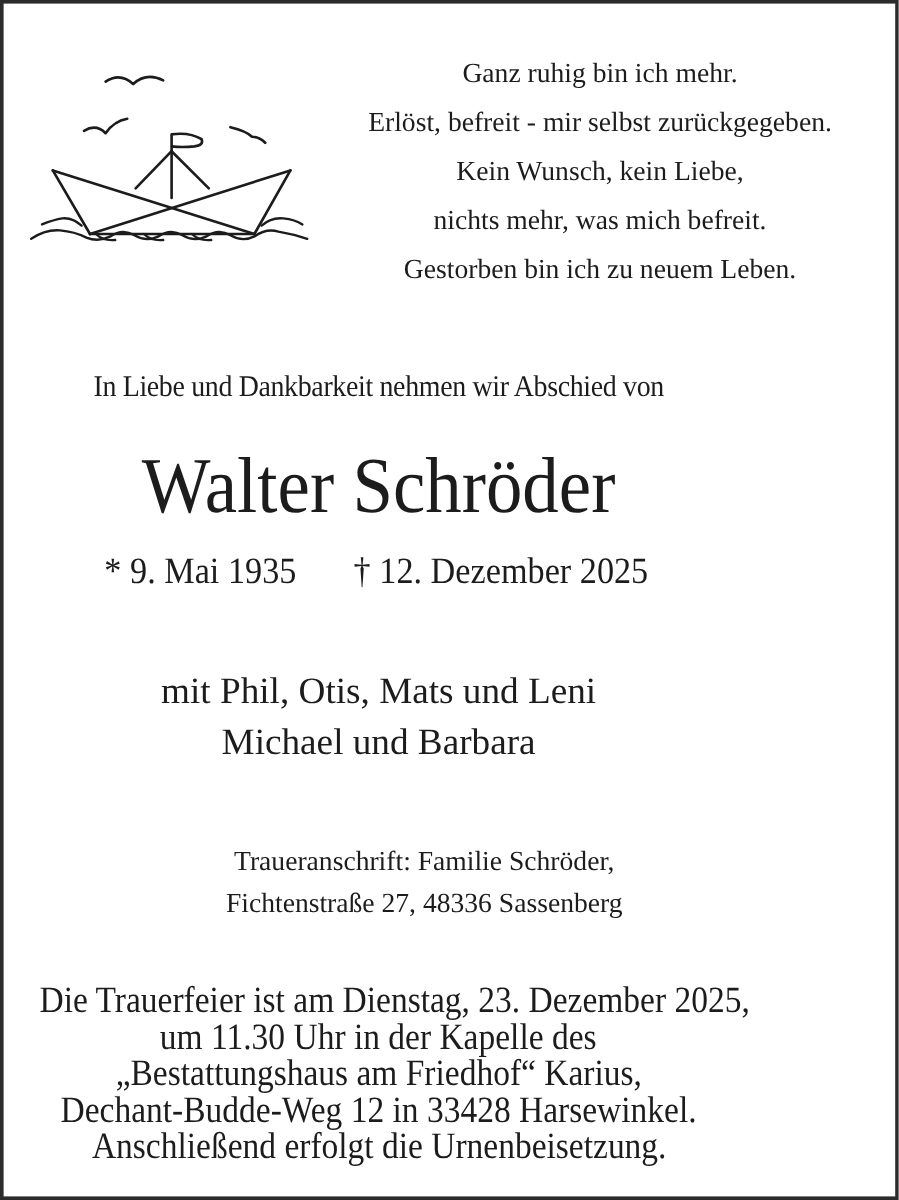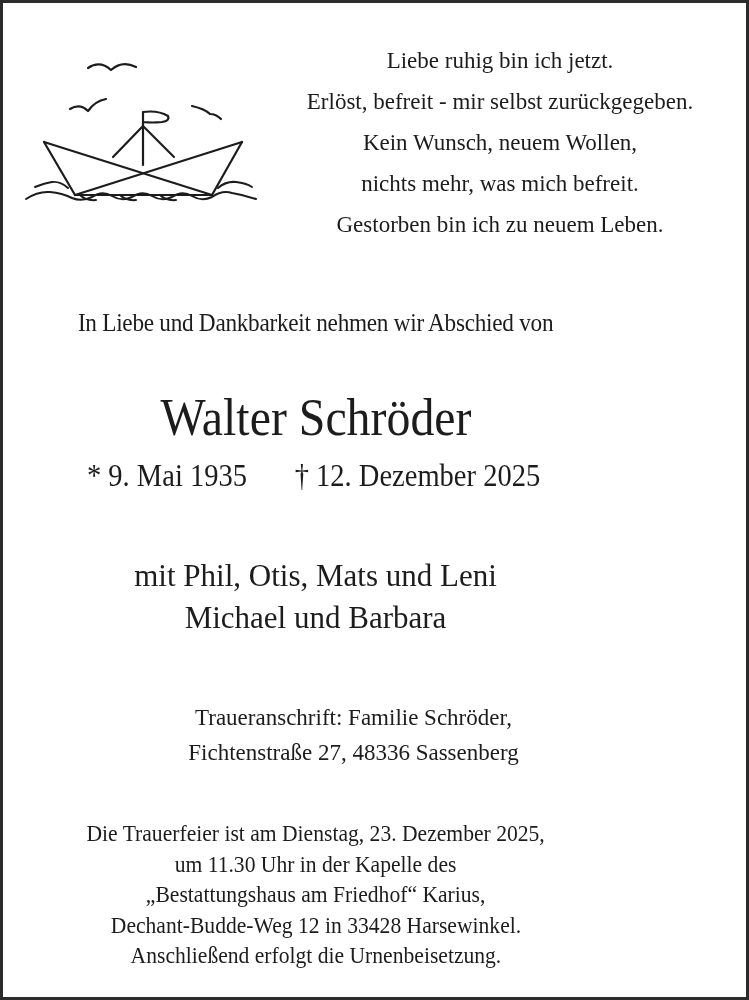--- a/index.html
+++ b/index.html
@@ -20,34 +20,34 @@
 
   .poem { position: absolute; left: 250px; top: 40px; width: 500px; }
   .poem .pl {
     position: relative; display: block; text-align: center; white-space: nowrap;
     font-size: 23px; height: 41px; line-height: 41px;
   }
 
   .intro { top: 306px; font-size: 25px; line-height: 34px; letter-spacing: -0.3px; }
   .intro span { display: inline-block; transform: scaleX(0.93); transform-origin: center; }
 
-  .name { top: 358px; font-size: 52px; line-height: 96px; margin-top: 12px; }
+  .name { top: 358px; font-size: 66px; line-height: 96px; }
   .name span { display: inline-block; transform: scaleX(0.92); transform-origin: center; }
 
   .dates { top: 460px; font-size: 31px; line-height: 32px; }
   .dates .d { display: inline-block; transform: scaleX(0.92); }
   .dates .gap { display: inline-block; width: 30px; }
 
   .family { top: 555px; font-size: 31px; }
   .family .fl { display: block; height: 42px; line-height: 42px; }
 
   .address { top: 700px; font-size: 23px; padding-left: 38px; }
   .address .al { display: block; height: 35px; line-height: 35px; }
 
-  .service { top: 818px; font-size: 24px; }
+  .service { top: 818px; font-size: 31px; }
   .service .sl { display: block; height: 30.5px; line-height: 30.5px; }
   .service .sl span { display: inline-block; transform: scaleX(0.9); transform-origin: center; }
 </style>
 </head>
 <body>
 
 <div class="frame"></div>
 
 <svg class="boat" viewBox="0 0 260 220" width="260" height="220" fill="none" stroke="#1c1c1c" stroke-width="2.2" stroke-linecap="round" stroke-linejoin="round">
 
@@ -70,23 +70,23 @@
 
   <g stroke-width="2">
     <path d="M35 187 Q45 183 52 182 Q60 181 68 188"></path>
     <path d="M218 188 Q226 181 236 182 Q246 183 252 187"></path>
     <path d="M26 199 Q38 191 50 192 Q62 193 72 198 Q82 202 92 197 Q102 190 112 196 Q122 202 132 197 Q142 190 152 196 Q162 202 172 197 Q182 190 192 196 Q202 202 212 197 Q222 190 232 193 Q244 195 256 199"></path>
     <path d="M80 195 Q86 201 96 200 M120 195 Q126 201 136 200 M160 195 Q166 201 176 200"></path>
   </g>
 </svg>
 
 <div class="poem serif">
-  <span class="pl">Liebe ruhig bin ich jetzt.</span>
+  <span class="pl">Ganz ruhig bin ich mehr.</span>
   <span class="pl">Erlöst, befreit - mir selbst zurückgegeben.</span>
-  <span class="pl">Kein Wunsch, neuem Wollen,</span>
+  <span class="pl">Kein Wunsch, kein Liebe,</span>
   <span class="pl">nichts mehr, was mich befreit.</span>
   <span class="pl">Gestorben bin ich zu neuem Leben.</span>
 </div>
 
 <div class="line intro serif">
   <span>In Liebe und Dankbarkeit nehmen wir Abschied von</span>
 </div>
 
 <div class="line name serif">
   <span>Walter Schröder</span>

